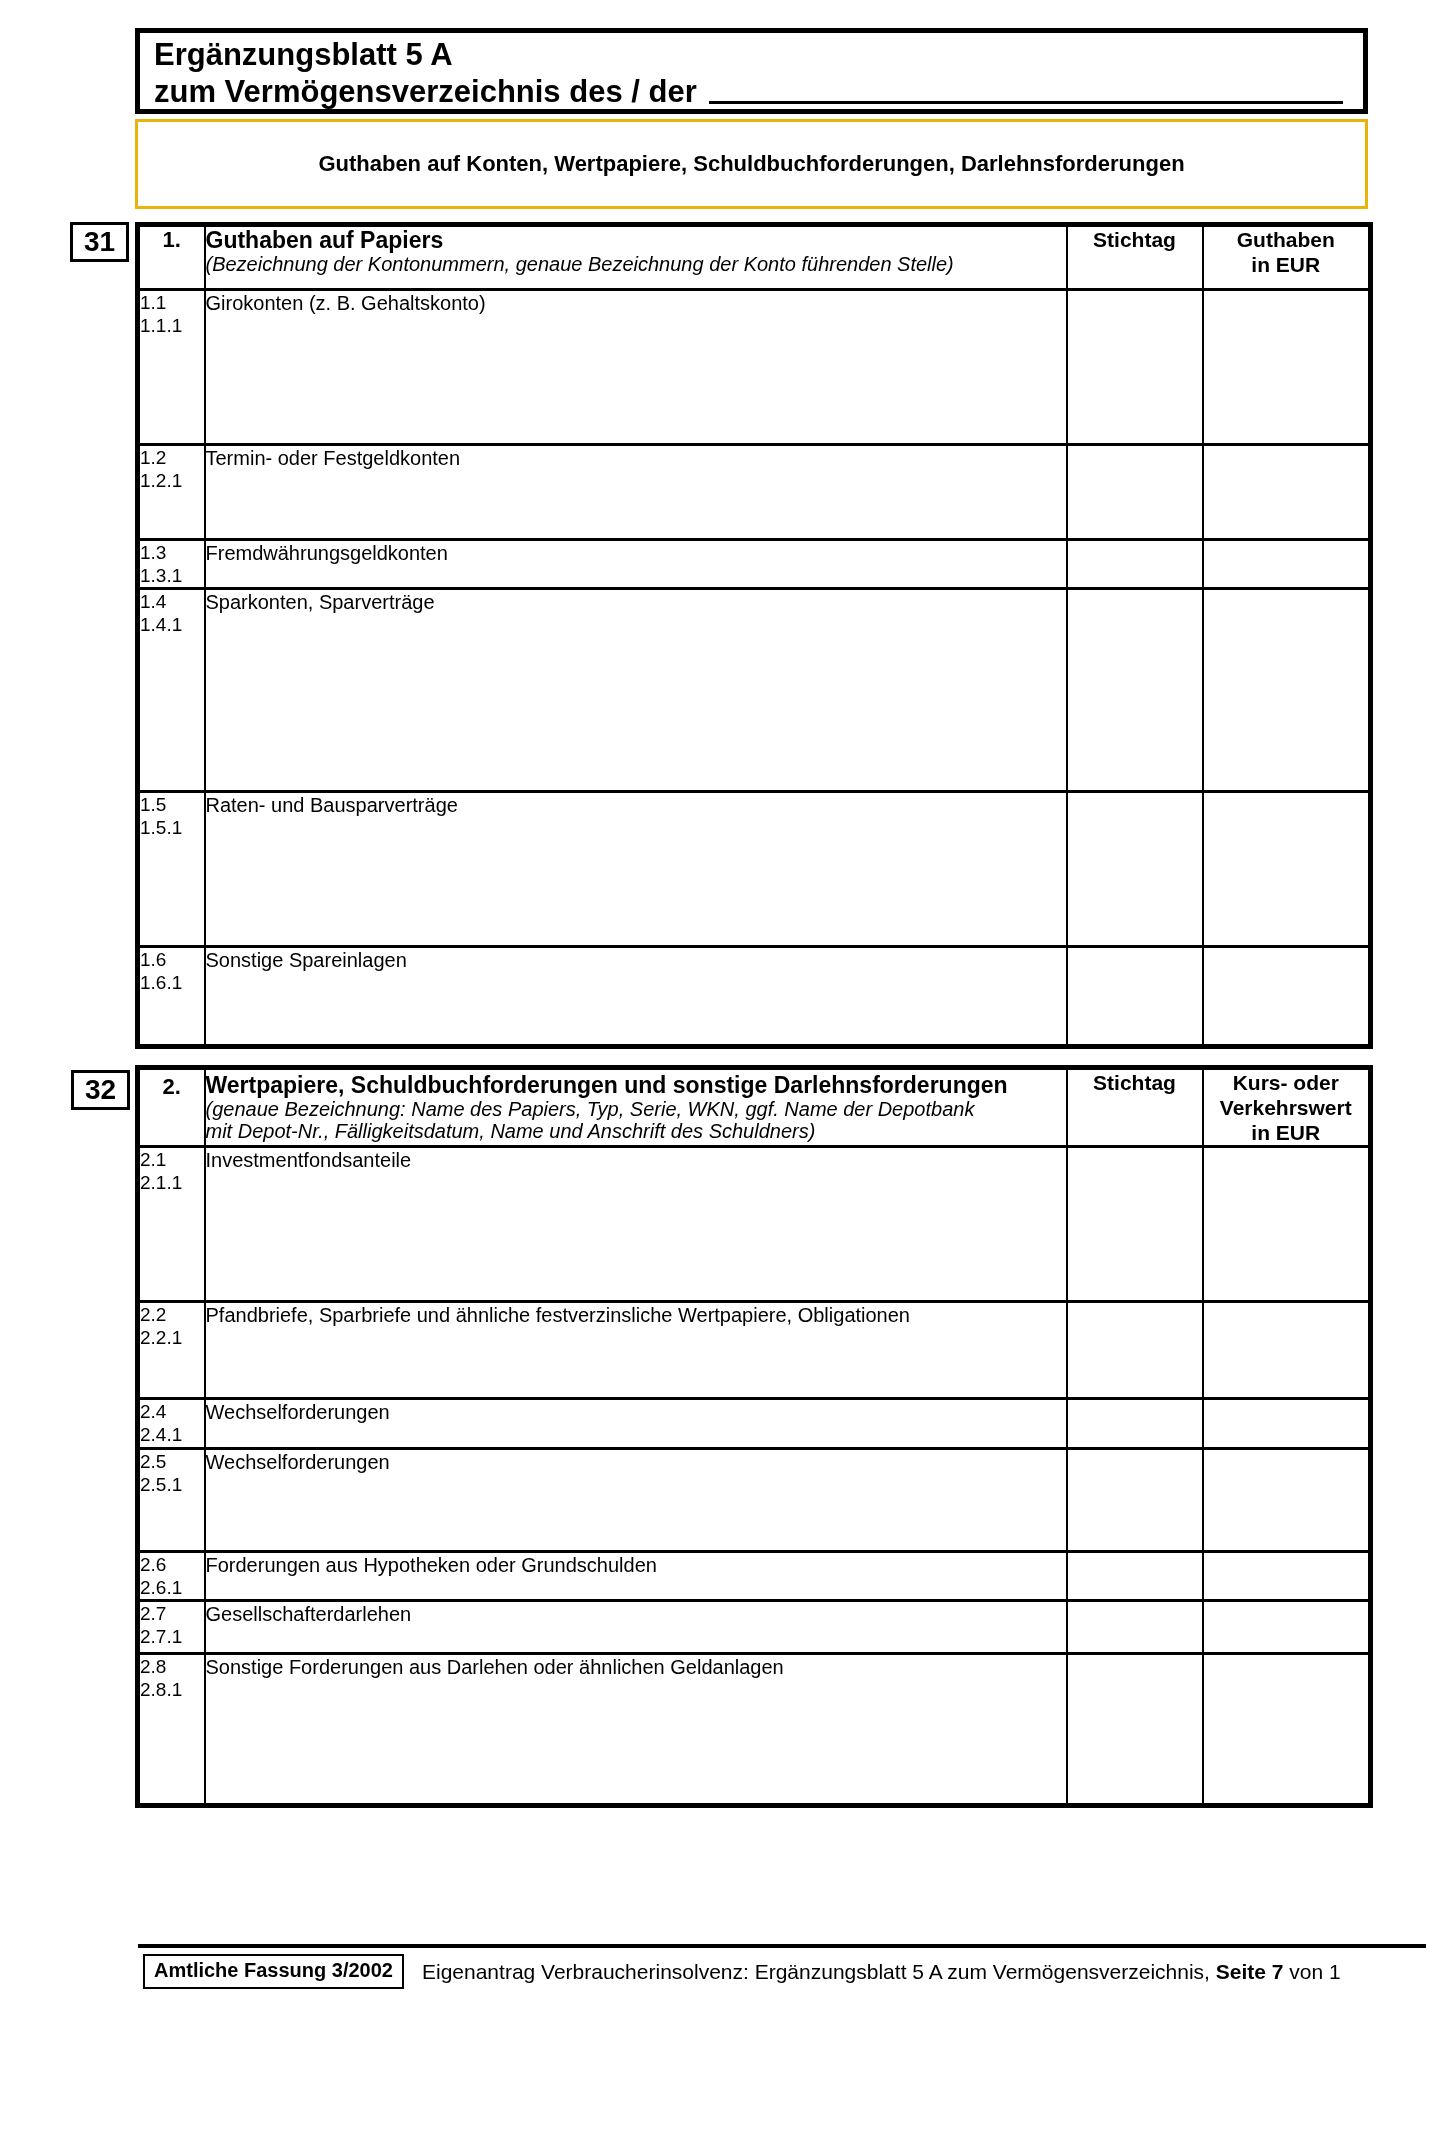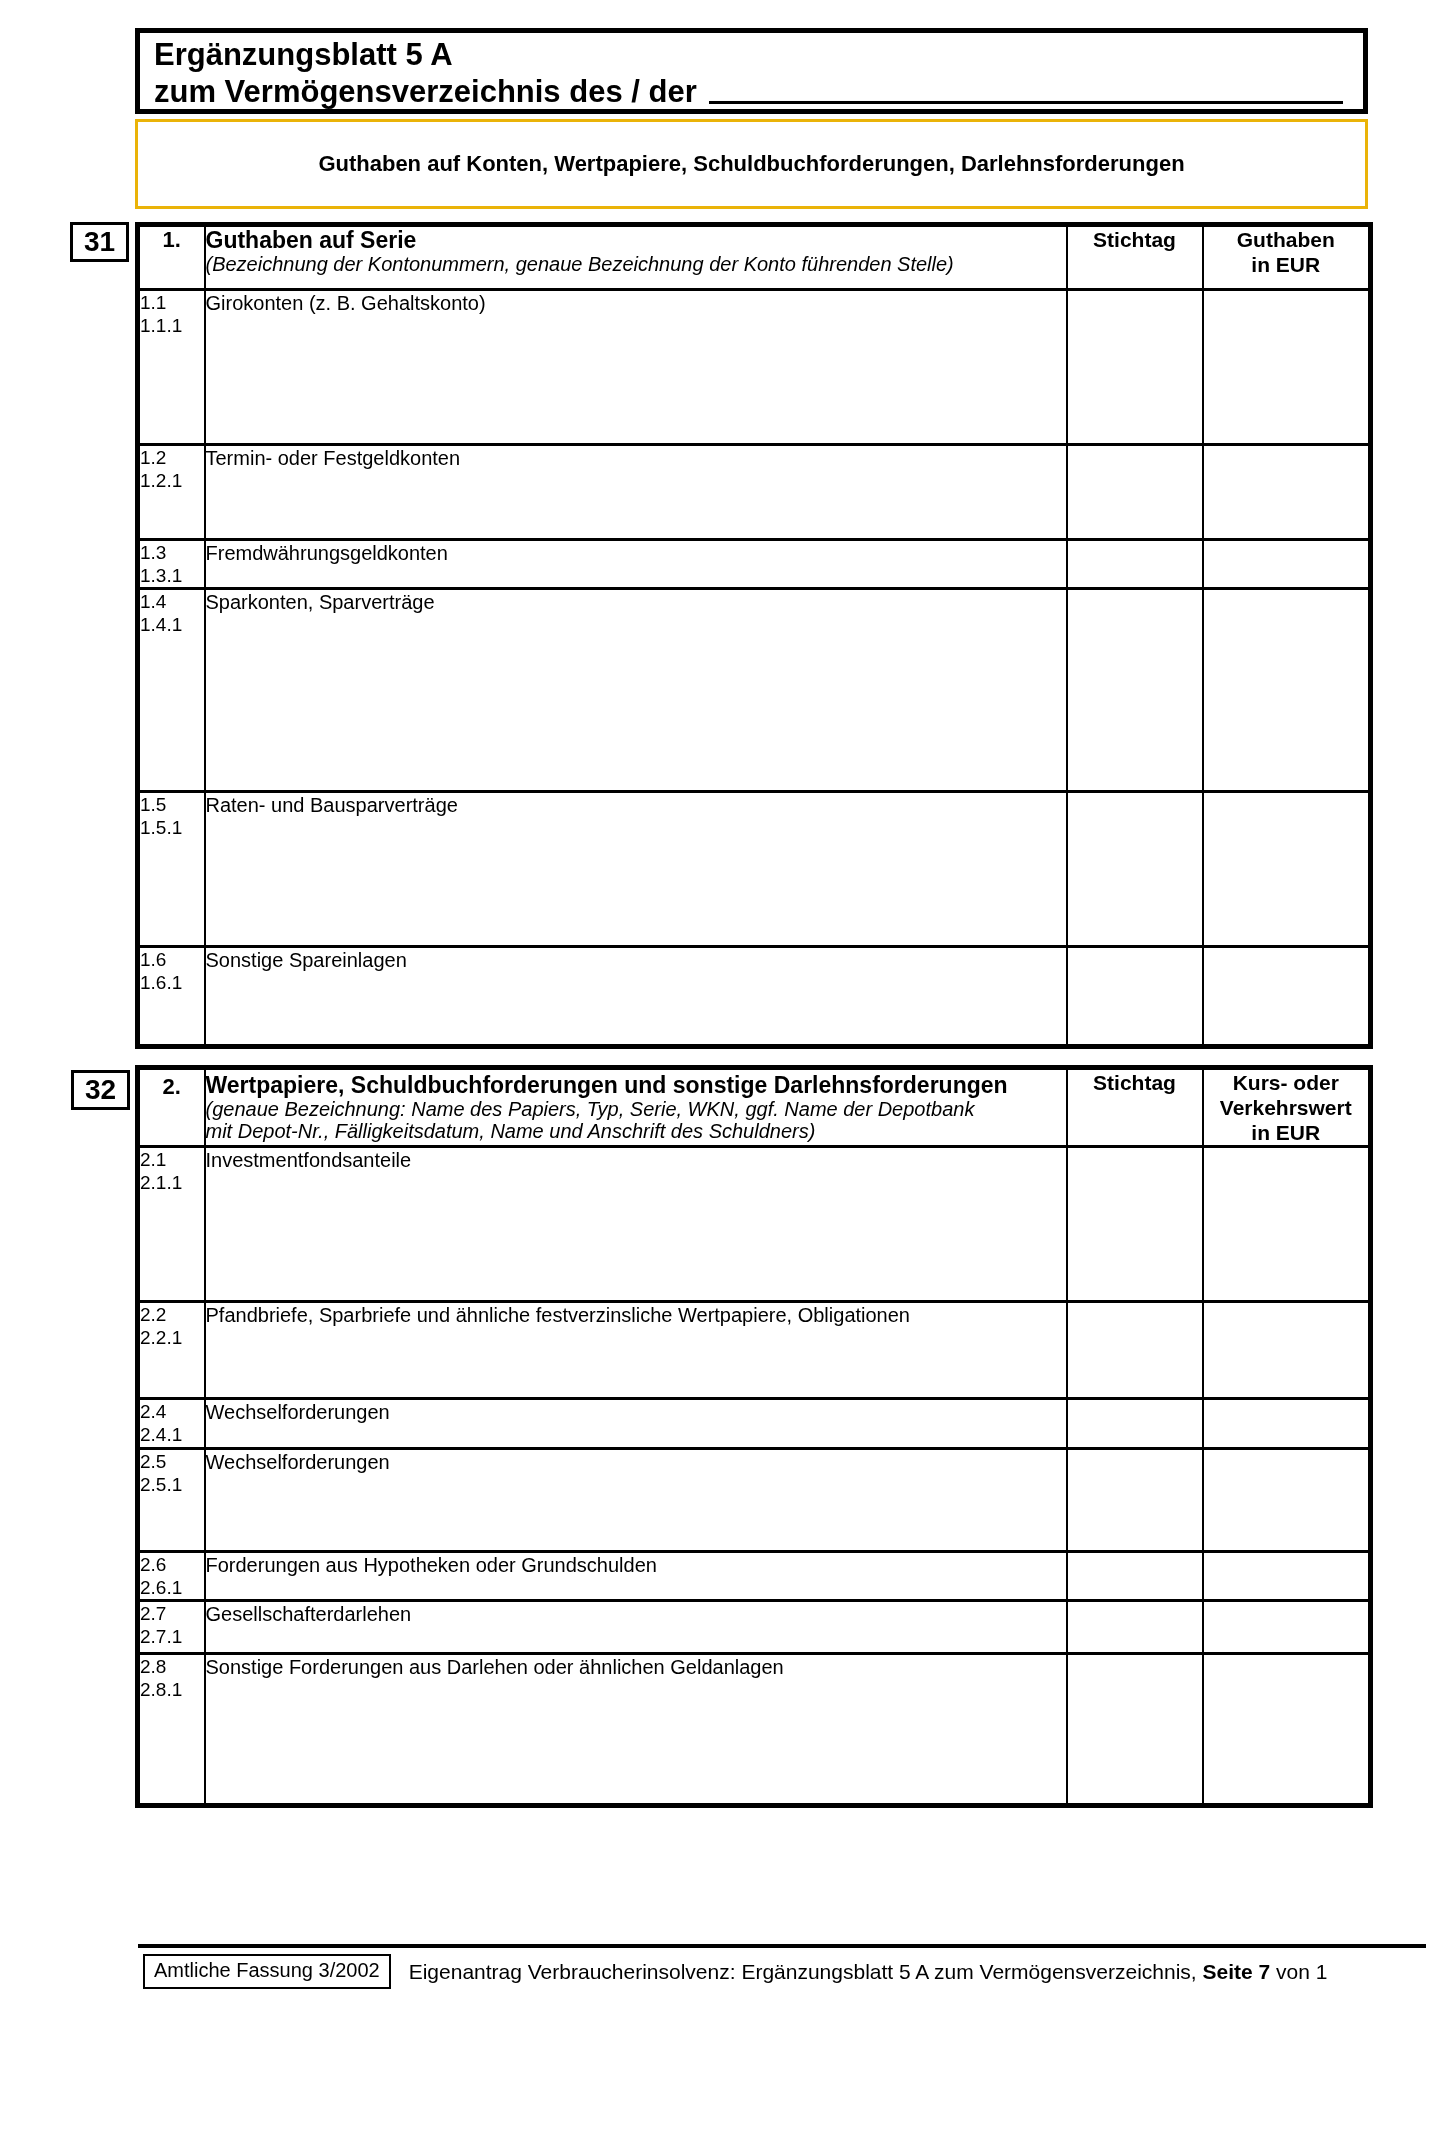--- a/index.html
+++ b/index.html
@@ -80,21 +80,21 @@
     background:#000;
   }
   .footer{
     position:absolute;left:143px;top:1954px;
     display:flex;align-items:center;gap:18px;
     font-size:21px;
   }
   .stamp{
     border:2px solid #000;
     padding:3px 9px 5px 9px;
-    font-size:20px;white-space:nowrap;
+    font-size:20px;white-space:nowrap;font-weight:bold;
   }
   .ftext{white-space:nowrap;}
 </style>
 </head>
 <body>
 
 <div class="page">
 
   <div class="marker" id="marker-31">
     <span>31</span>
@@ -119,21 +119,21 @@
     <colgroup>
         <col style="width:67px">
         <col style="width:862px">
         <col style="width:136px">
         <col style="width:168px">
       </colgroup>
     <tbody>
       <tr class="hdr" style="height:65px">
         <td class="hnum">1.</td>
         <td class="hdesc">
-          <div class="htitle">Guthaben auf Serie</div>
+          <div class="htitle">Guthaben auf Papiers</div>
           <div class="hnote">(Bezeichnung der Kontonummern, genaue Bezeichnung der Konto führenden Stelle)</div>
         </td>
         <td class="hcol">Stichtag</td>
         <td class="hcol">Guthaben
 in EUR</td>
       </tr>
     <tr class="item-row" style="height: 155px;">
     <td class="num">
       <div>1.1</div>
       <div>1.1.1</div>

